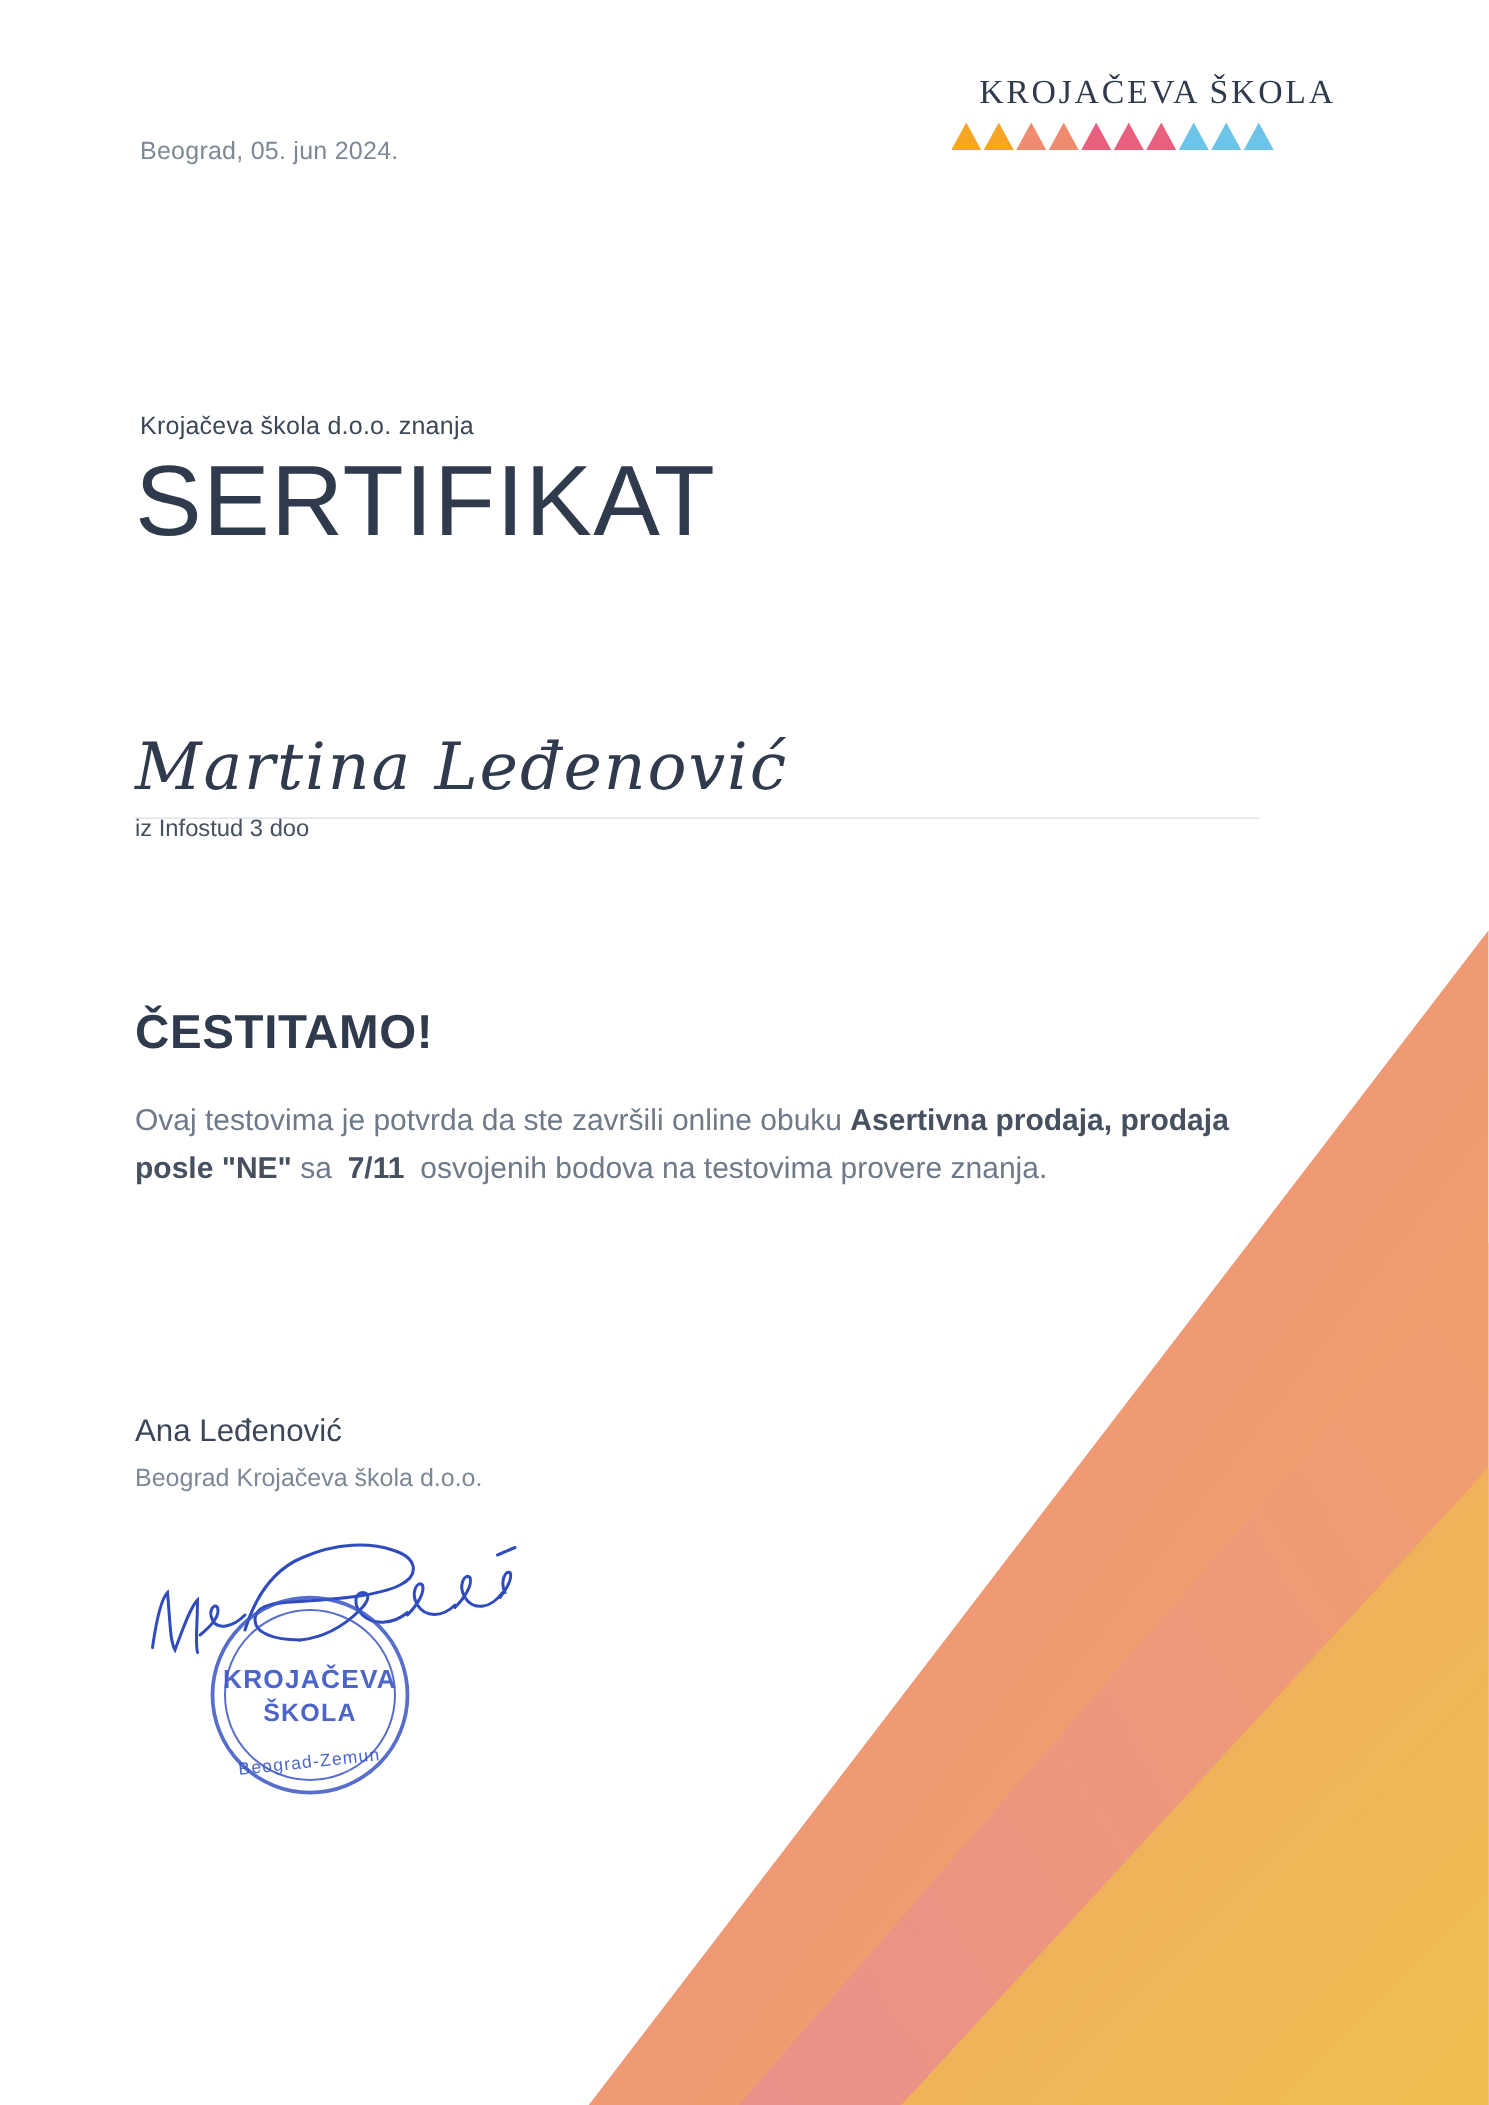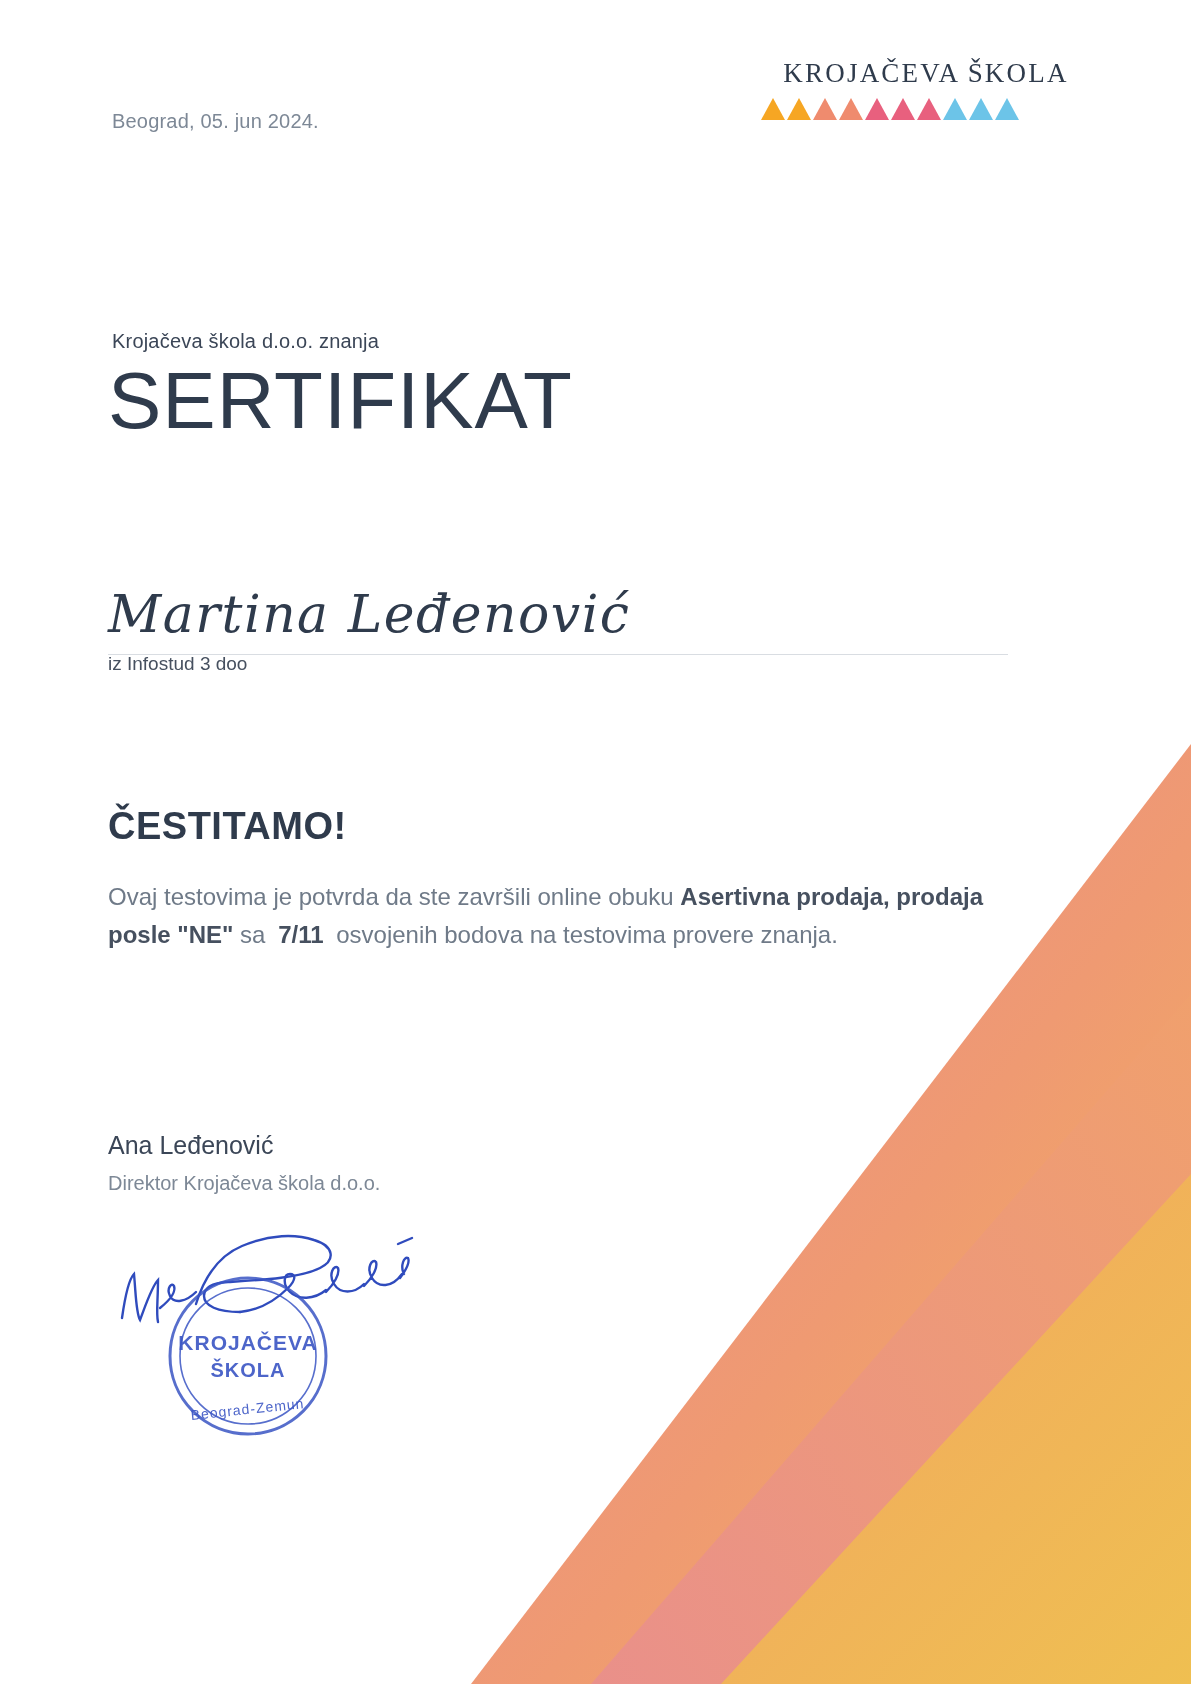--- a/index.html
+++ b/index.html
@@ -209,21 +209,21 @@
 </div>
 <div class="company">iz Infostud 3 doo</div>
 
 <div class="congrats">ČESTITAMO!</div>
 
 <div class="body-text">
   <span>Ovaj testovima je potvrda da ste završili online obuku </span><b>Asertivna prodaja, prodaja posle "NE"</b><span> sa </span><span class="score">7/11</span><span> osvojenih bodova na testovima provere znanja.</span>
 </div>
 
 <div class="sig-name">Ana Leđenović</div>
-<div class="sig-role">Direktor Krojačeva škola d.o.o.</div>
+<div class="sig-role">Beograd Krojačeva škola d.o.o.</div>
 
 <svg class="sig-graphic" viewBox="0 0 330 230">
   <g fill="none" stroke="#2f4bbd" stroke-width="2.4" stroke-linecap="round">
     <path d="M22 110 C26 82, 30 70, 34 66 C36 88, 36 105, 40 112 C46 96, 52 78, 58 72 C58 92, 56 106, 58 114"></path>
     <path d="M60 100 C70 92, 76 84, 74 78 C72 74, 66 80, 70 88 C74 96, 86 94, 96 84"></path>
     <path d="M96 96 C104 70, 118 48, 142 38 C170 26, 196 26, 214 32 C234 38, 236 52, 220 60 C200 70, 160 72, 128 74 C112 75, 104 80, 104 88 C104 98, 118 104, 140 104"></path>
     <path d="M140 104 C160 102, 176 92, 188 80 C196 72, 196 66, 190 66 C184 66, 182 76, 190 84 C198 92, 214 92, 226 82"></path>
     <path d="M226 84 C234 76, 240 66, 238 60 C234 56, 228 66, 234 76 C240 86, 254 86, 264 76"></path>
     <path d="M264 78 C272 70, 278 60, 276 54 C272 50, 266 60, 272 70 C278 80, 292 80, 302 66"></path>
     <path d="M300 70 C306 62, 310 54, 308 50 C304 48, 300 58, 304 66"></path>

